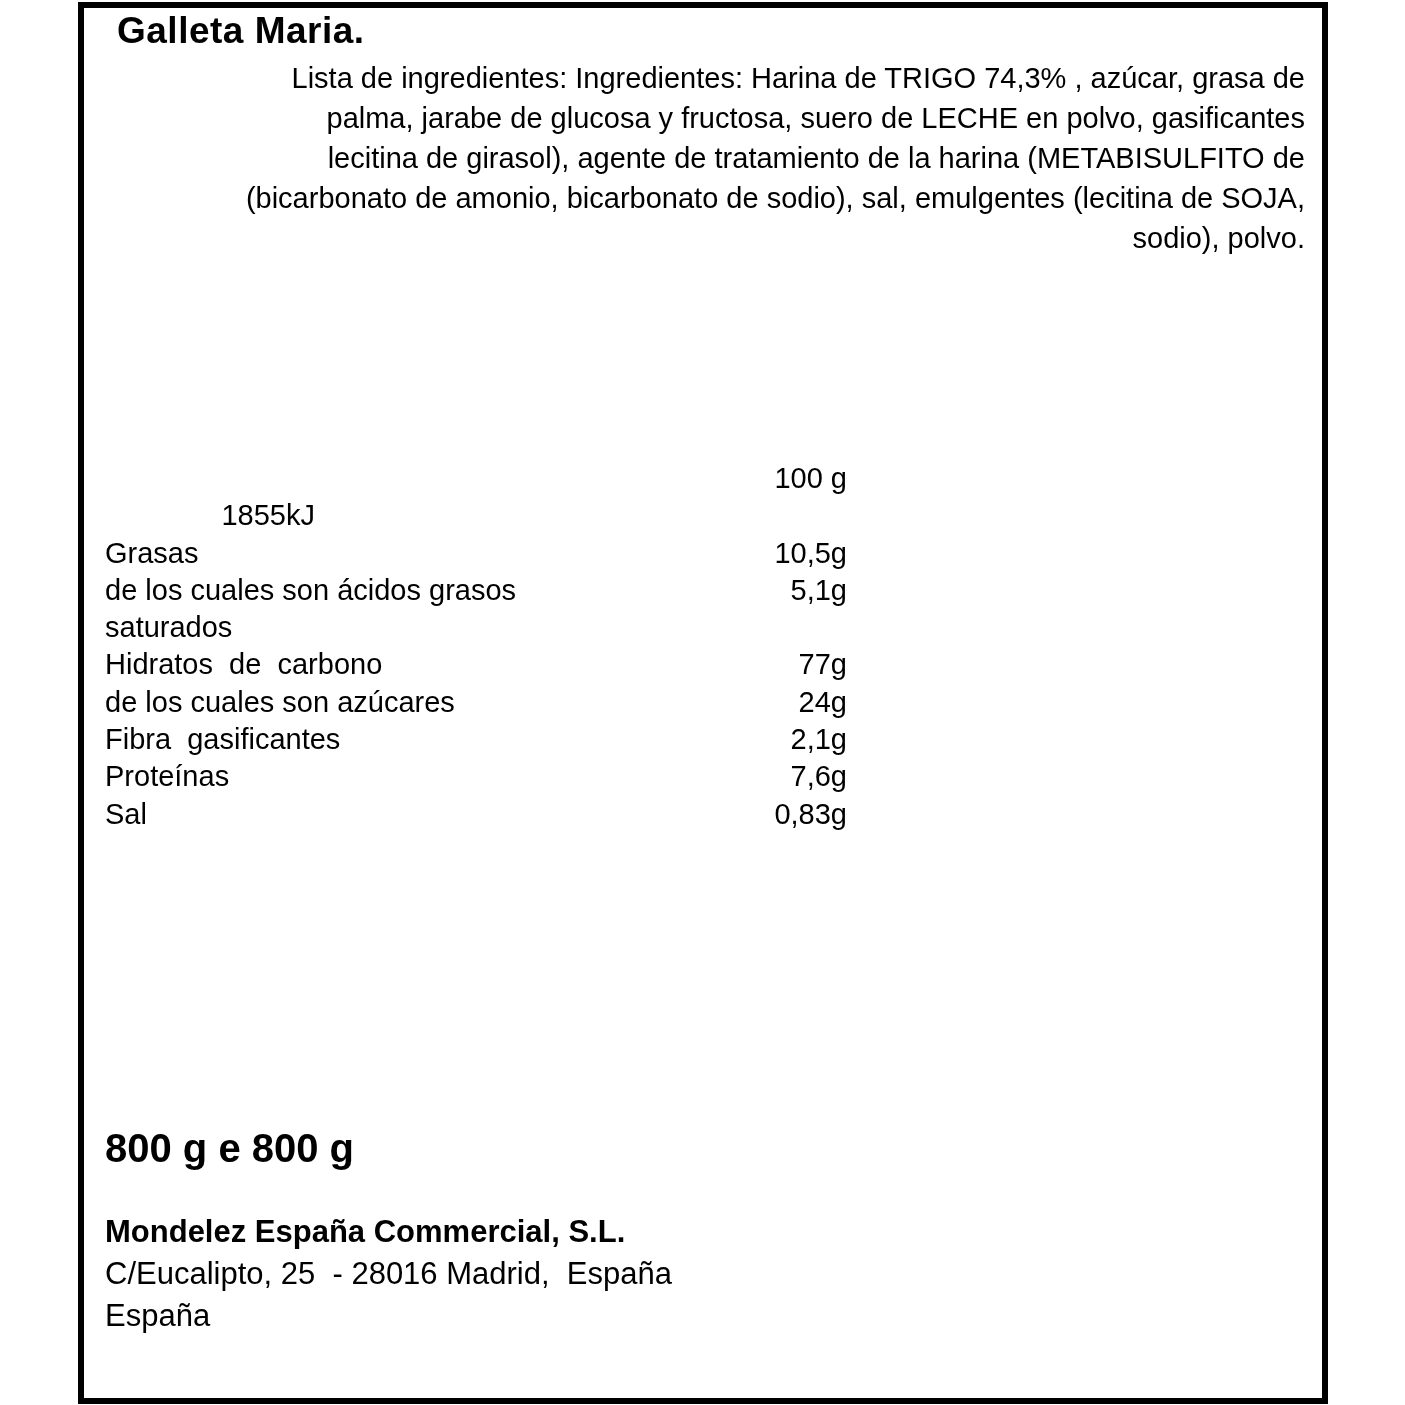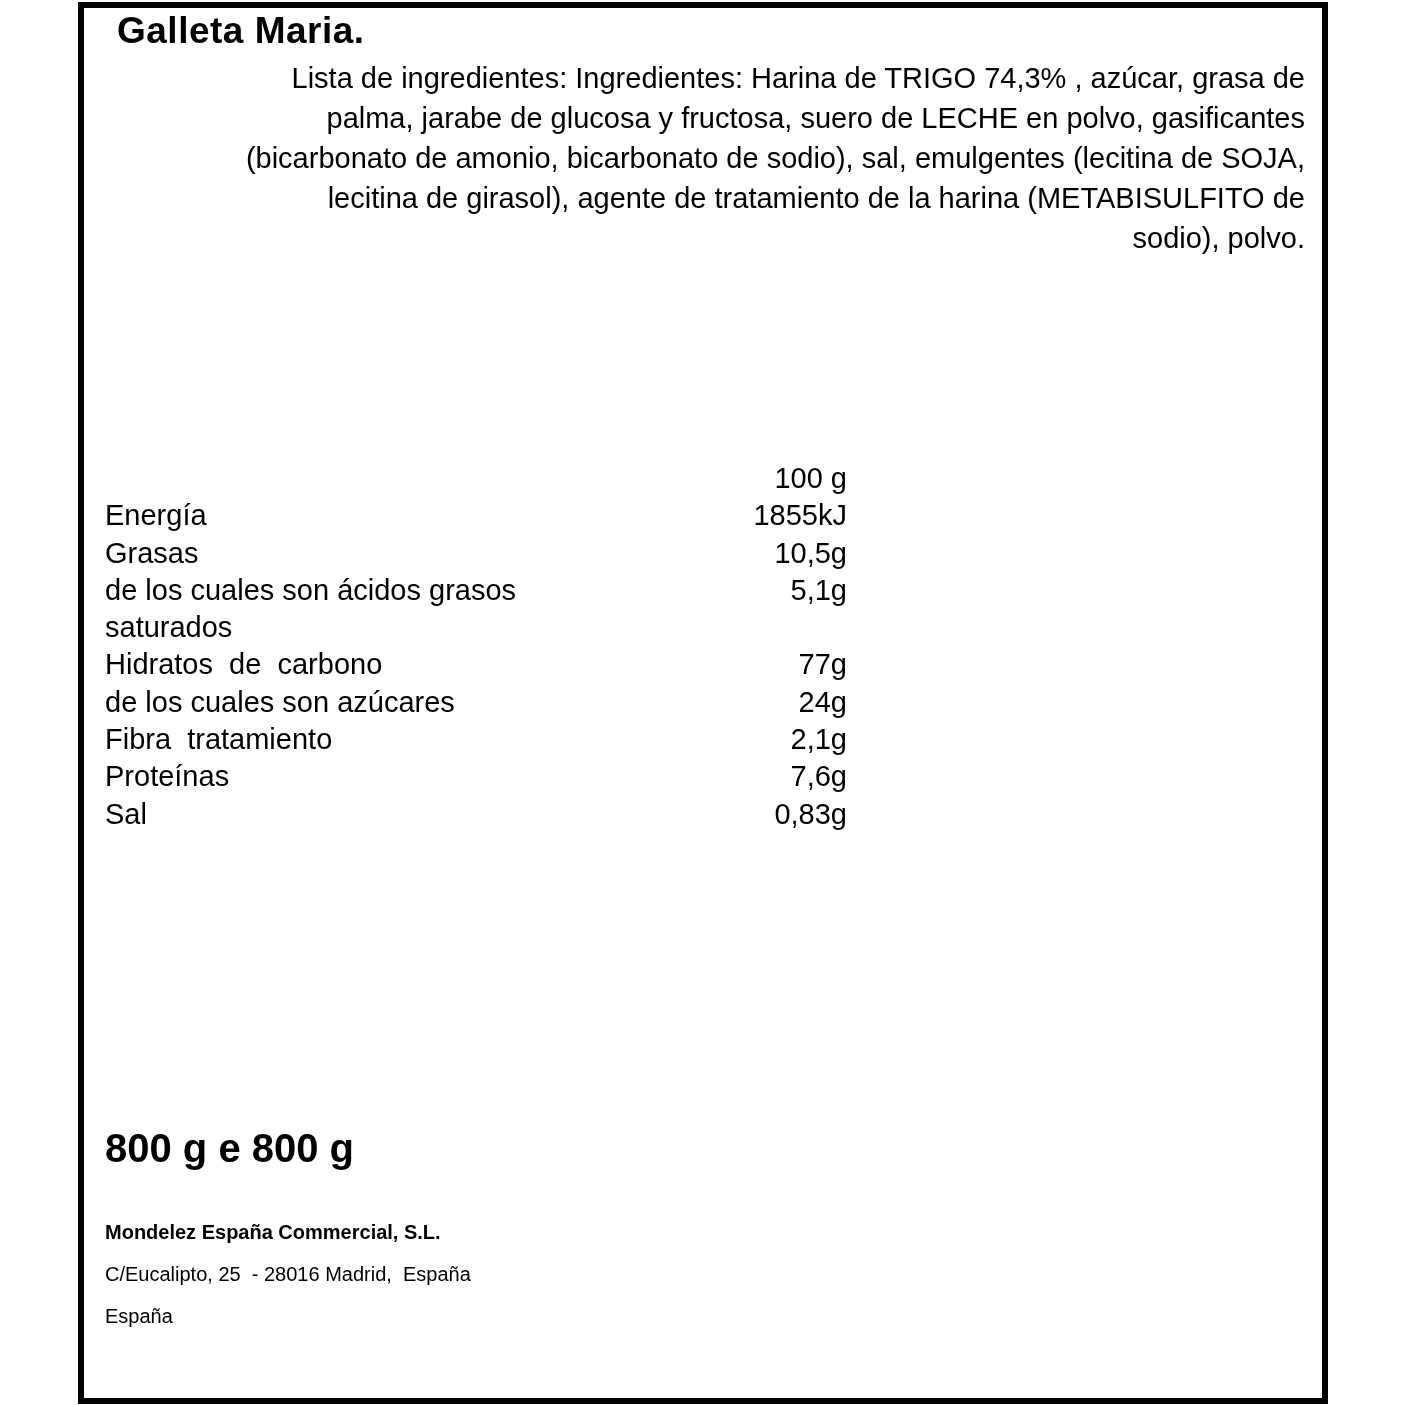--- a/index.html
+++ b/index.html
@@ -76,21 +76,21 @@
     left: 21px;
     top: 1118px;
     font-size: 40px;
     font-weight: bold;
     white-space: pre-wrap;
   }
   .manufacturer {
     position: absolute;
     left: 21px;
     top: 1203px;
-    font-size: 20px;
+    font-size: 31px;
     line-height: 42px;
   }
   .manufacturer .mfr-name {
     font-weight: bold;
     white-space: pre-wrap;
   }
   .manufacturer .mfr-line {
     white-space: pre-wrap;
   }
 </style>
@@ -98,32 +98,31 @@
 <body>
 
 <div class="page">
   <div class="frame">
 
     <div class="title">Galleta Maria.</div>
 
     <div class="ingredients">
       <div class="ing-line">Lista de ingredientes: Ingredientes: Harina de TRIGO 74,3% , azúcar, grasa de</div>
       <div class="ing-line">palma, jarabe de glucosa y fructosa, suero de LECHE en polvo, gasificantes</div>
+      <div class="ing-line">lecitina de girasol), agente de tratamiento de la harina (METABISULFITO de</div>
       <div class="ing-line">(bicarbonato de amonio, bicarbonato de sodio), sal, emulgentes (lecitina de SOJA,</div>
-      <div class="ing-line">lecitina de girasol), agente de tratamiento de la harina (METABISULFITO de</div>
       <div class="ing-line">sodio), polvo.</div>
     </div>
 
     <div class="nutrition">
       <div class="nrow">
         <span class="nlabel"></span>
         <span class="nvalue">100 g</span>
       </div>
       <div class="nrow">
-        <span class="nlabel">Energía</span>
         <span class="nvalue">1855kJ</span>
       </div>
       <div class="nrow">
         <span class="nlabel">Grasas</span>
         <span class="nvalue">10,5g</span>
       </div>
       <div class="nrow">
         <span class="nlabel">de los cuales son ácidos grasos</span>
         <span class="nvalue">5,1g</span>
       </div>
@@ -133,21 +132,21 @@
       </div>
       <div class="nrow">
         <span class="nlabel">Hidratos  de  carbono</span>
         <span class="nvalue">77g</span>
       </div>
       <div class="nrow">
         <span class="nlabel">de los cuales son azúcares</span>
         <span class="nvalue">24g</span>
       </div>
       <div class="nrow">
-        <span class="nlabel">Fibra  tratamiento</span>
+        <span class="nlabel">Fibra  gasificantes</span>
         <span class="nvalue">2,1g</span>
       </div>
       <div class="nrow">
         <span class="nlabel">Proteínas</span>
         <span class="nvalue">7,6g</span>
       </div>
       <div class="nrow">
         <span class="nlabel">Sal</span>
         <span class="nvalue">0,83g</span>
       </div>

